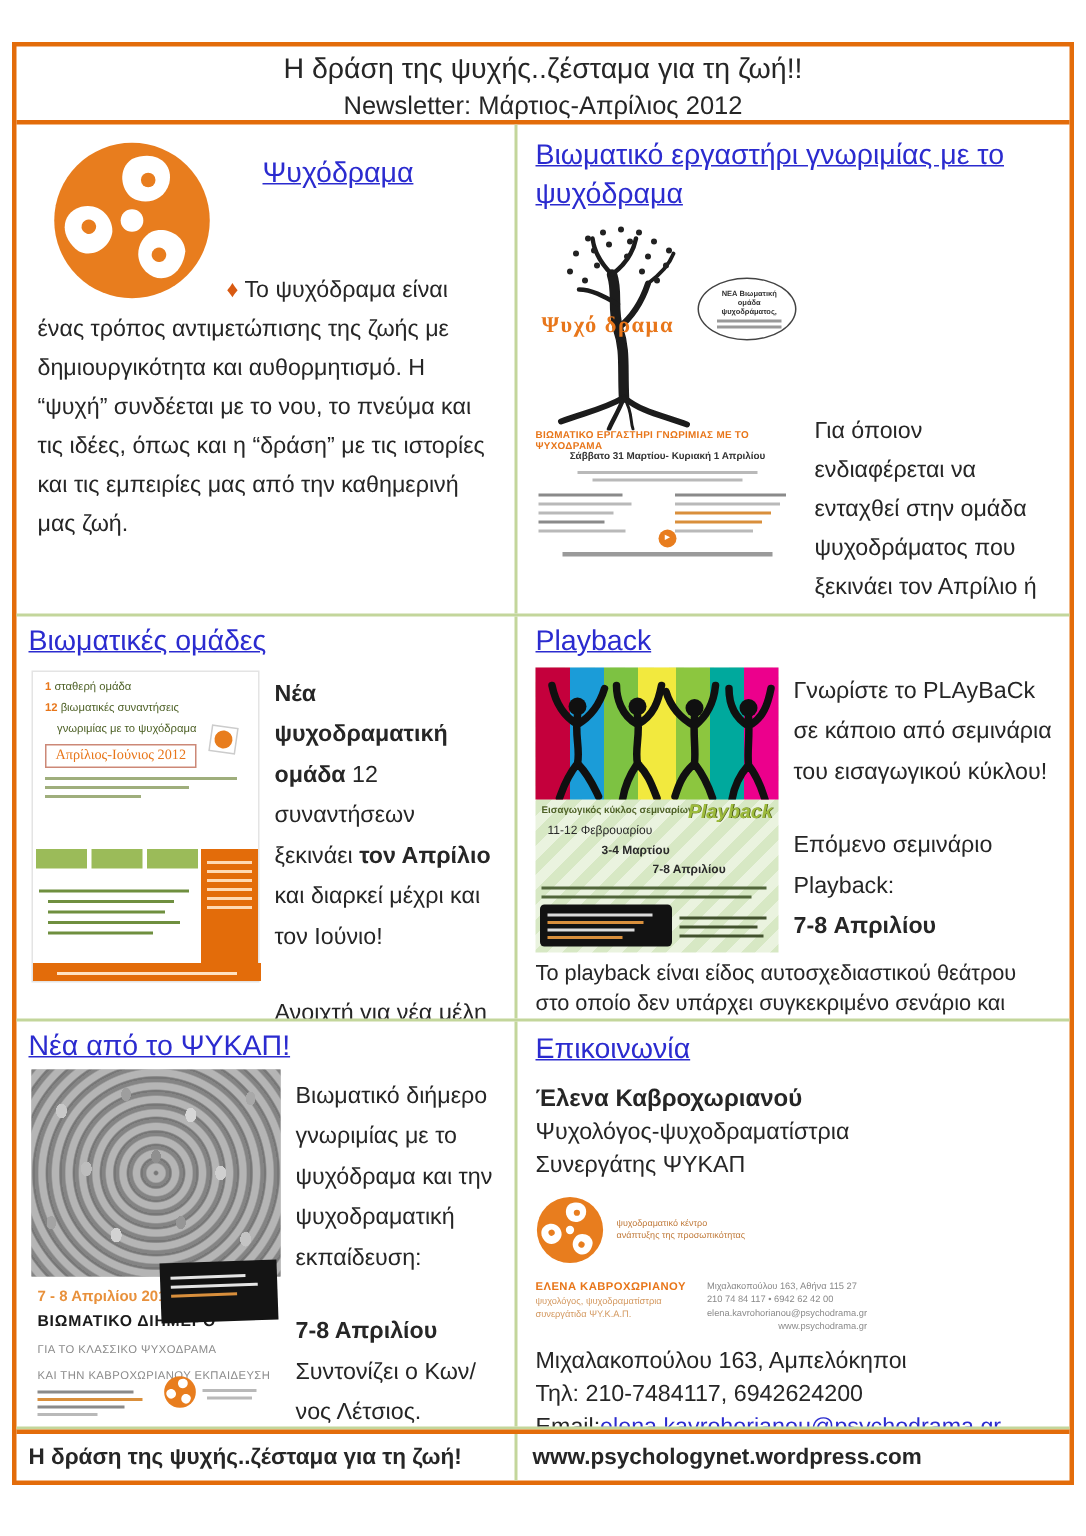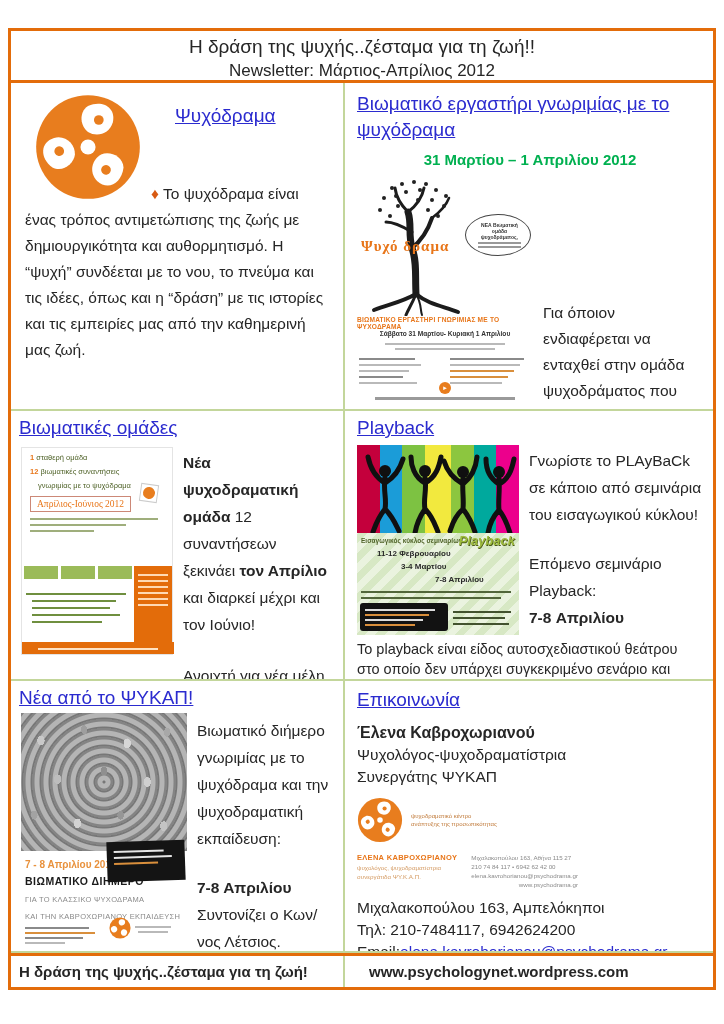--- a/index.html
+++ b/index.html
@@ -16,21 +16,21 @@
   .hdr .t2{font-size:17px;line-height:23px;}
   .row{display:flex;border-bottom:2px solid var(--grid);}
   .row.r1{height:328px;}
   .row.r2{height:270px;}
   .row.r3{height:272px;}
   .cell{position:relative;overflow:hidden;}
   .cl{width:334px;border-right:2px solid var(--grid);}
   .cr{flex:1;}
   .ftr{flex:1;display:flex;border-top:3px solid var(--orange);border-bottom:none;}
   .ftr .cl{display:flex;align-items:center;padding-left:8px;font-weight:bold;font-size:15px;}
-  .ftr .cr{display:flex;align-items:center;padding-left:24px;font-weight:bold;font-size:15px;}
+  .ftr .cr{display:flex;align-items:center;padding-left:10px;font-weight:bold;font-size:15px;}
   .hlink{color:var(--blue);text-decoration:underline;font-size:19px;line-height:26px;cursor:pointer;}
   .body-txt{font-size:15.5px;line-height:26px;color:var(--ink);}
   .bullet{color:#D85A12;}
   
   .pd-logo{float:left;width:132px;height:110px;padding:4px 0 0 14px;}
   .r1l{padding:6px 10px 0 8px;}
   .r1l .head{margin:14px 0 0 156px;}
   .r1l p{margin:52px 4px 0 6px;}
   
   .r1r{padding:8px 10px 0 12px;}
@@ -78,21 +78,21 @@
   .r2l .p2{margin:24px 6px 0 164px;font-size:15.5px;line-height:27px;}
   
   .r2r{padding:4px 10px 0 12px;}
   .pflyer{float:left;width:162px;height:190px;margin:4px 10px 0 0;position:relative;
     background:repeating-linear-gradient(135deg,#eaf3df 0 7px,#d7e8c4 7px 14px);}
   .pf-top{position:absolute;left:0;top:0;width:162px;height:88px;
     background:linear-gradient(90deg,#c4003c 0 14%,#1b9cd8 14% 28%,#7dc242 28% 42%,#f2e93e 42% 58%,#8cc63f 58% 72%,#00a99d 72% 86%,#ec008c 86% 100%);}
   .pf-top svg{position:absolute;left:0;top:0;}
   .pf-series{position:absolute;left:4px;top:92px;font-size:6.5px;font-weight:bold;color:var(--dgreen);}
   .pf-logo{position:absolute;right:4px;top:88px;font-size:13px;font-weight:bold;font-style:italic;color:#9DBB3C;text-shadow:.6px .6px 0 #4a5a1a;}
-  .pf-d1{position:absolute;left:20px;top:104px;font-size:8px;font-weight:bold;color:#2a2a2a;text-align:center;}
+  .pf-d1{position:absolute;left:8px;top:104px;font-size:8px;font-weight:normal;color:#2a2a2a;text-align:center;}
   .pf-d2{position:absolute;left:44px;top:117px;font-size:8px;font-weight:bold;color:#2a2a2a;}
   .pf-d3{position:absolute;left:78px;top:130px;font-size:8px;font-weight:bold;color:#2a2a2a;}
   .pf-bars{position:absolute;left:4px;top:142px;width:154px;}
   .pf-bars .bar{background:#51663a;margin:4px 0 0 0;}
   .pf-black{position:absolute;left:3px;top:158px;width:88px;height:28px;background:#121212;border-radius:3px;padding:3px 5px;}
   .pf-black .bar{margin:3px 0 0 0;background:#d98f3c;}
   .pf-black .bar.w{background:#dcdcdc;}
   .pf-rt{position:absolute;left:96px;top:162px;width:60px;}
   .pf-rt .bar{background:#42522e;margin:4px 0 0 0;}
   .r2r .p1{margin:6px 0 0 172px;font-size:15.5px;line-height:27px;}
@@ -171,21 +171,20 @@
             </g>
             <circle cx="50" cy="50" r="7" fill="#fff"></circle>
           </svg>
         </div>
         <div class="head"><span class="hlink">Ψυχόδραμα</span></div>
         <p class="body-txt"><span class="bullet">♦</span> <span>Το ψυχόδραμα είναι ένας</span><span> τρόπος αντιμετώπισης της ζωής με δημιουργικότητα και αυθορμητισμό. Η “ψυχή” συνδέεται με το νου, το πνεύμα και τις ιδέες, όπως και η “δράση” με τις ιστορίες και τις εμπειρίες μας από την καθημερινή μας ζωή.</span></p>
       </div>
 
       <div class="cell cr r1r clearfix">
         <div style="max-width:340px;"><span class="hlink">Βιωματικό εργαστήρι γνωριμίας με το ψυχόδραμα</span></div>
-        <div class="date">31 Μαρτίου – 1 Απριλίου 2012</div>
 
         <div class="wflyer">
           <svg width="120" height="140" viewBox="0 0 110 140">
             <g stroke="#1c1c1c" fill="none" stroke-linecap="round">
               <path d="M54 118 C 53 98 55 86 50 72 C 46 58 50 48 46 36" stroke-width="7"></path>
               <path d="M50 72 C 60 64 66 54 70 42" stroke-width="4"></path>
               <path d="M46 36 C 38 28 34 20 33 12" stroke-width="3"></path>
               <path d="M46 36 C 54 30 60 22 62 12" stroke-width="3"></path>
               <path d="M50 56 C 40 50 32 46 24 46" stroke-width="3"></path>
               <path d="M70 42 C 78 36 84 30 87 22" stroke-width="2.5"></path>

